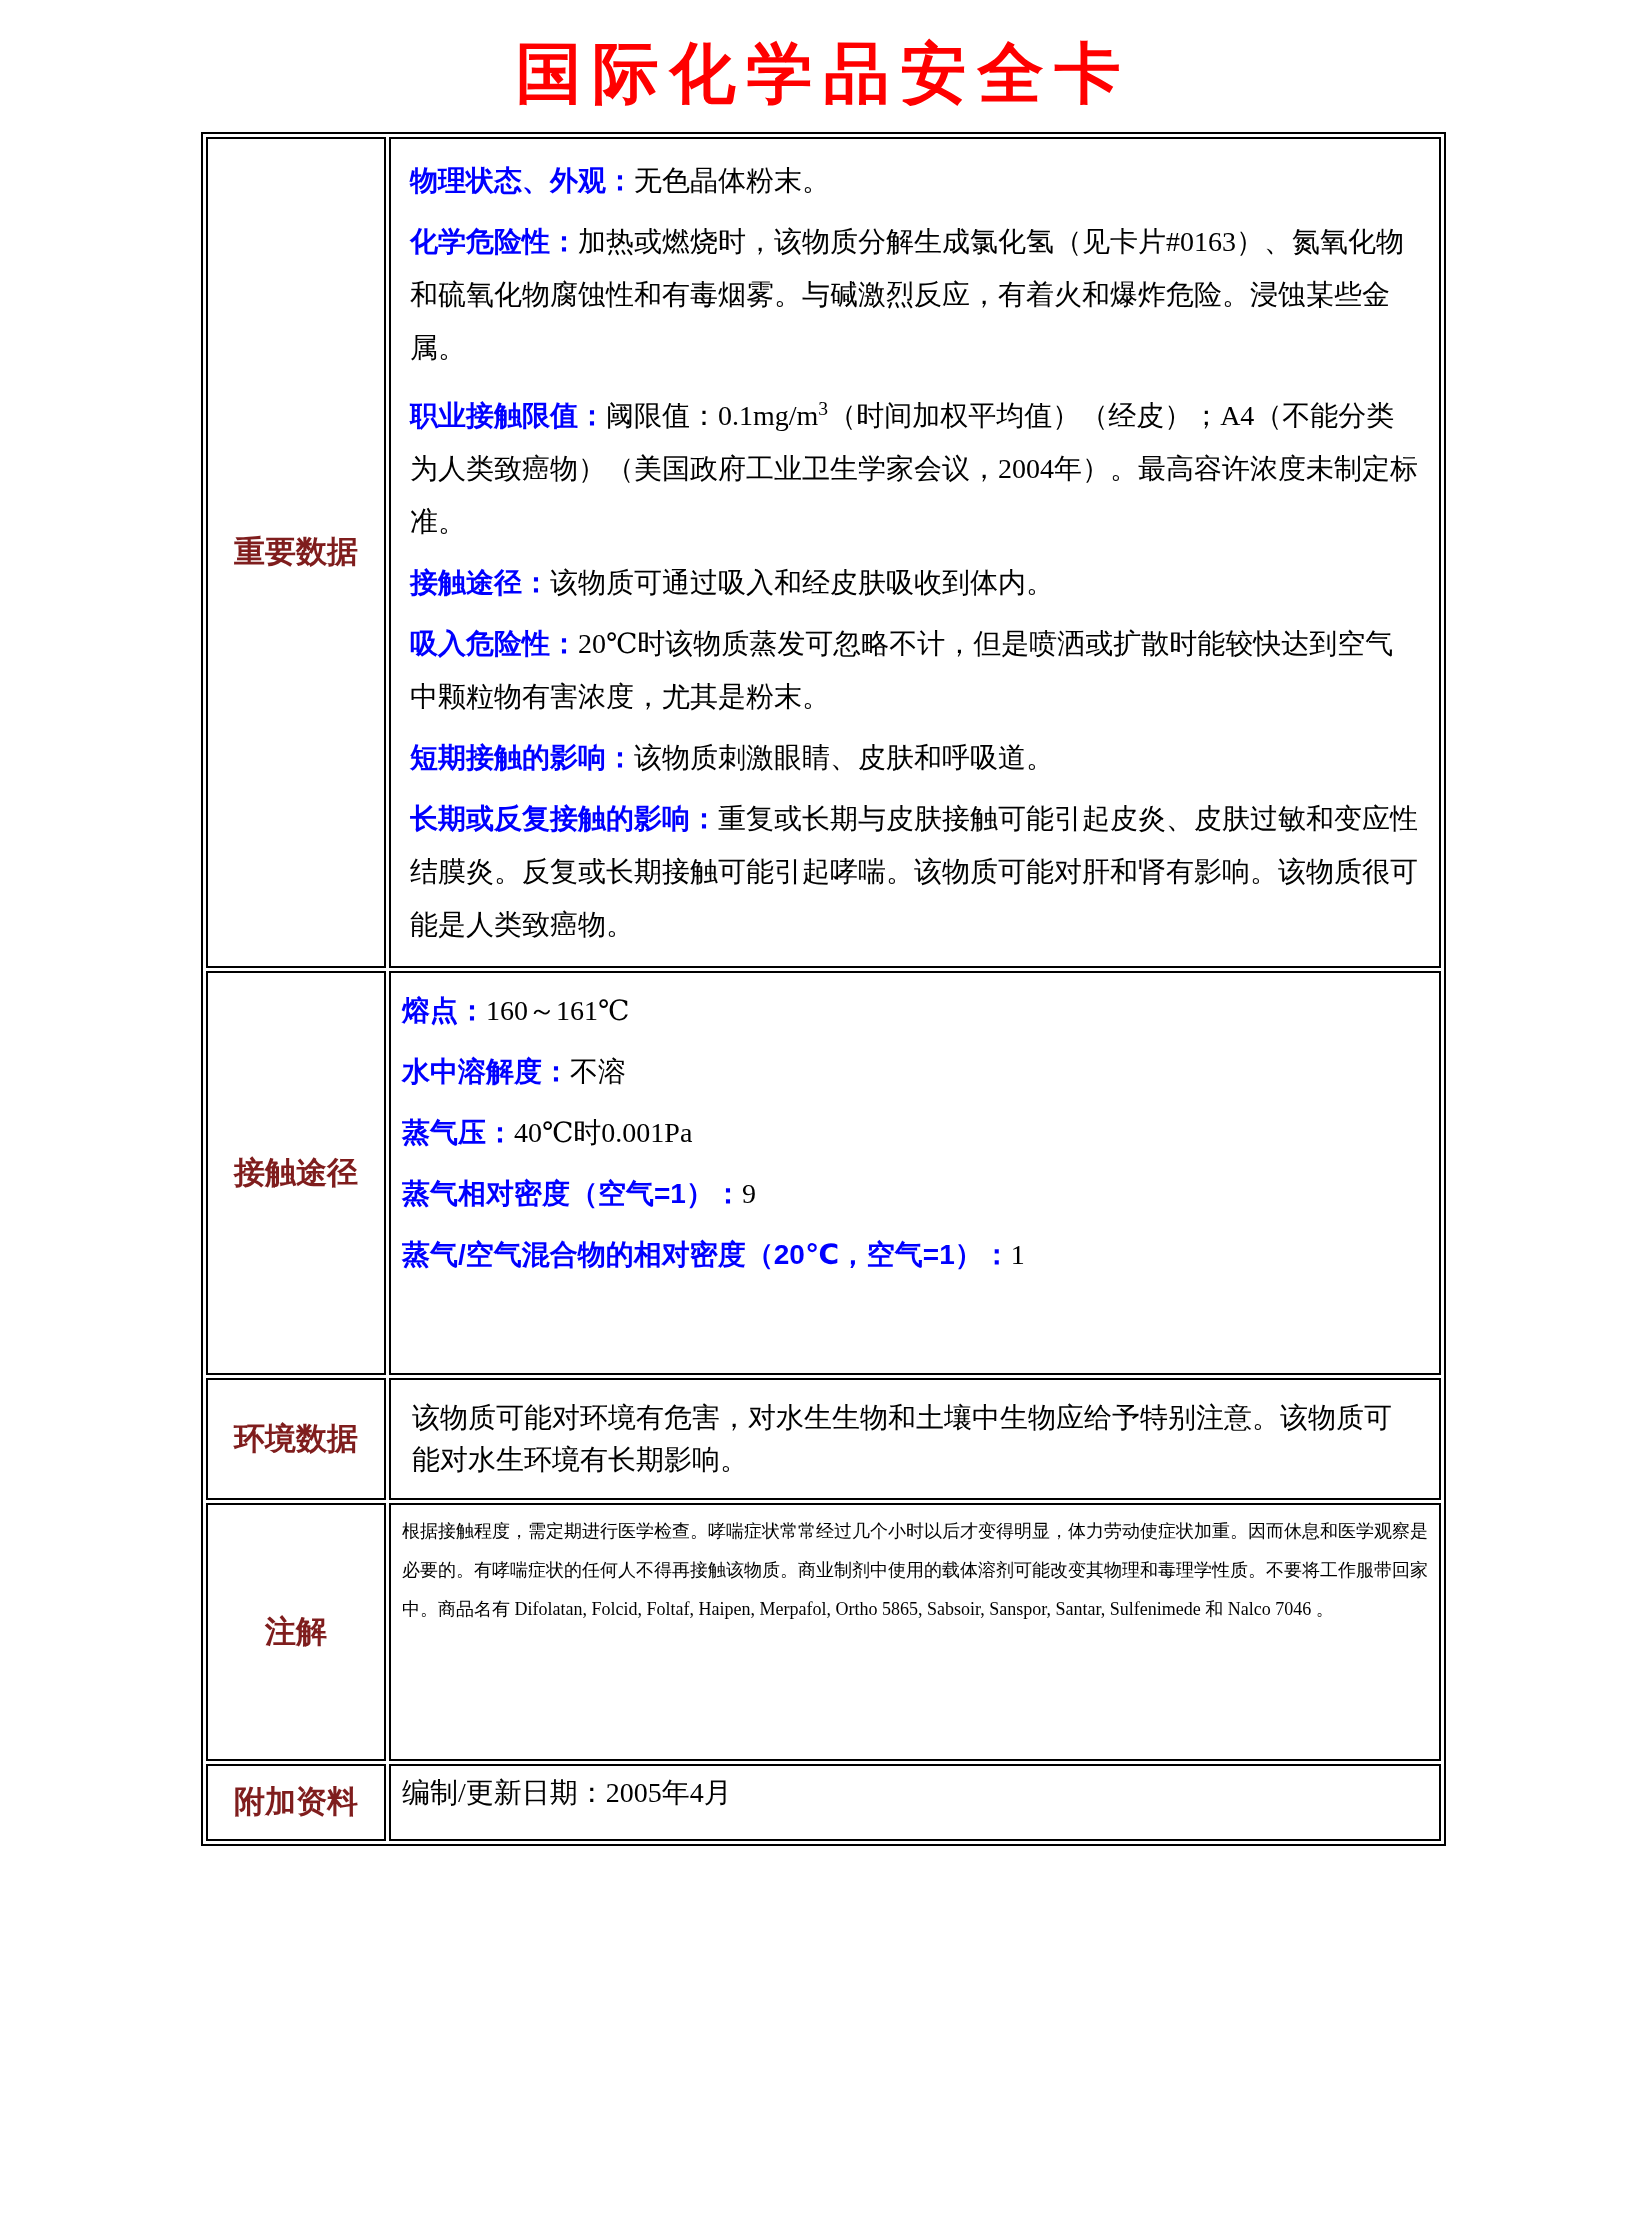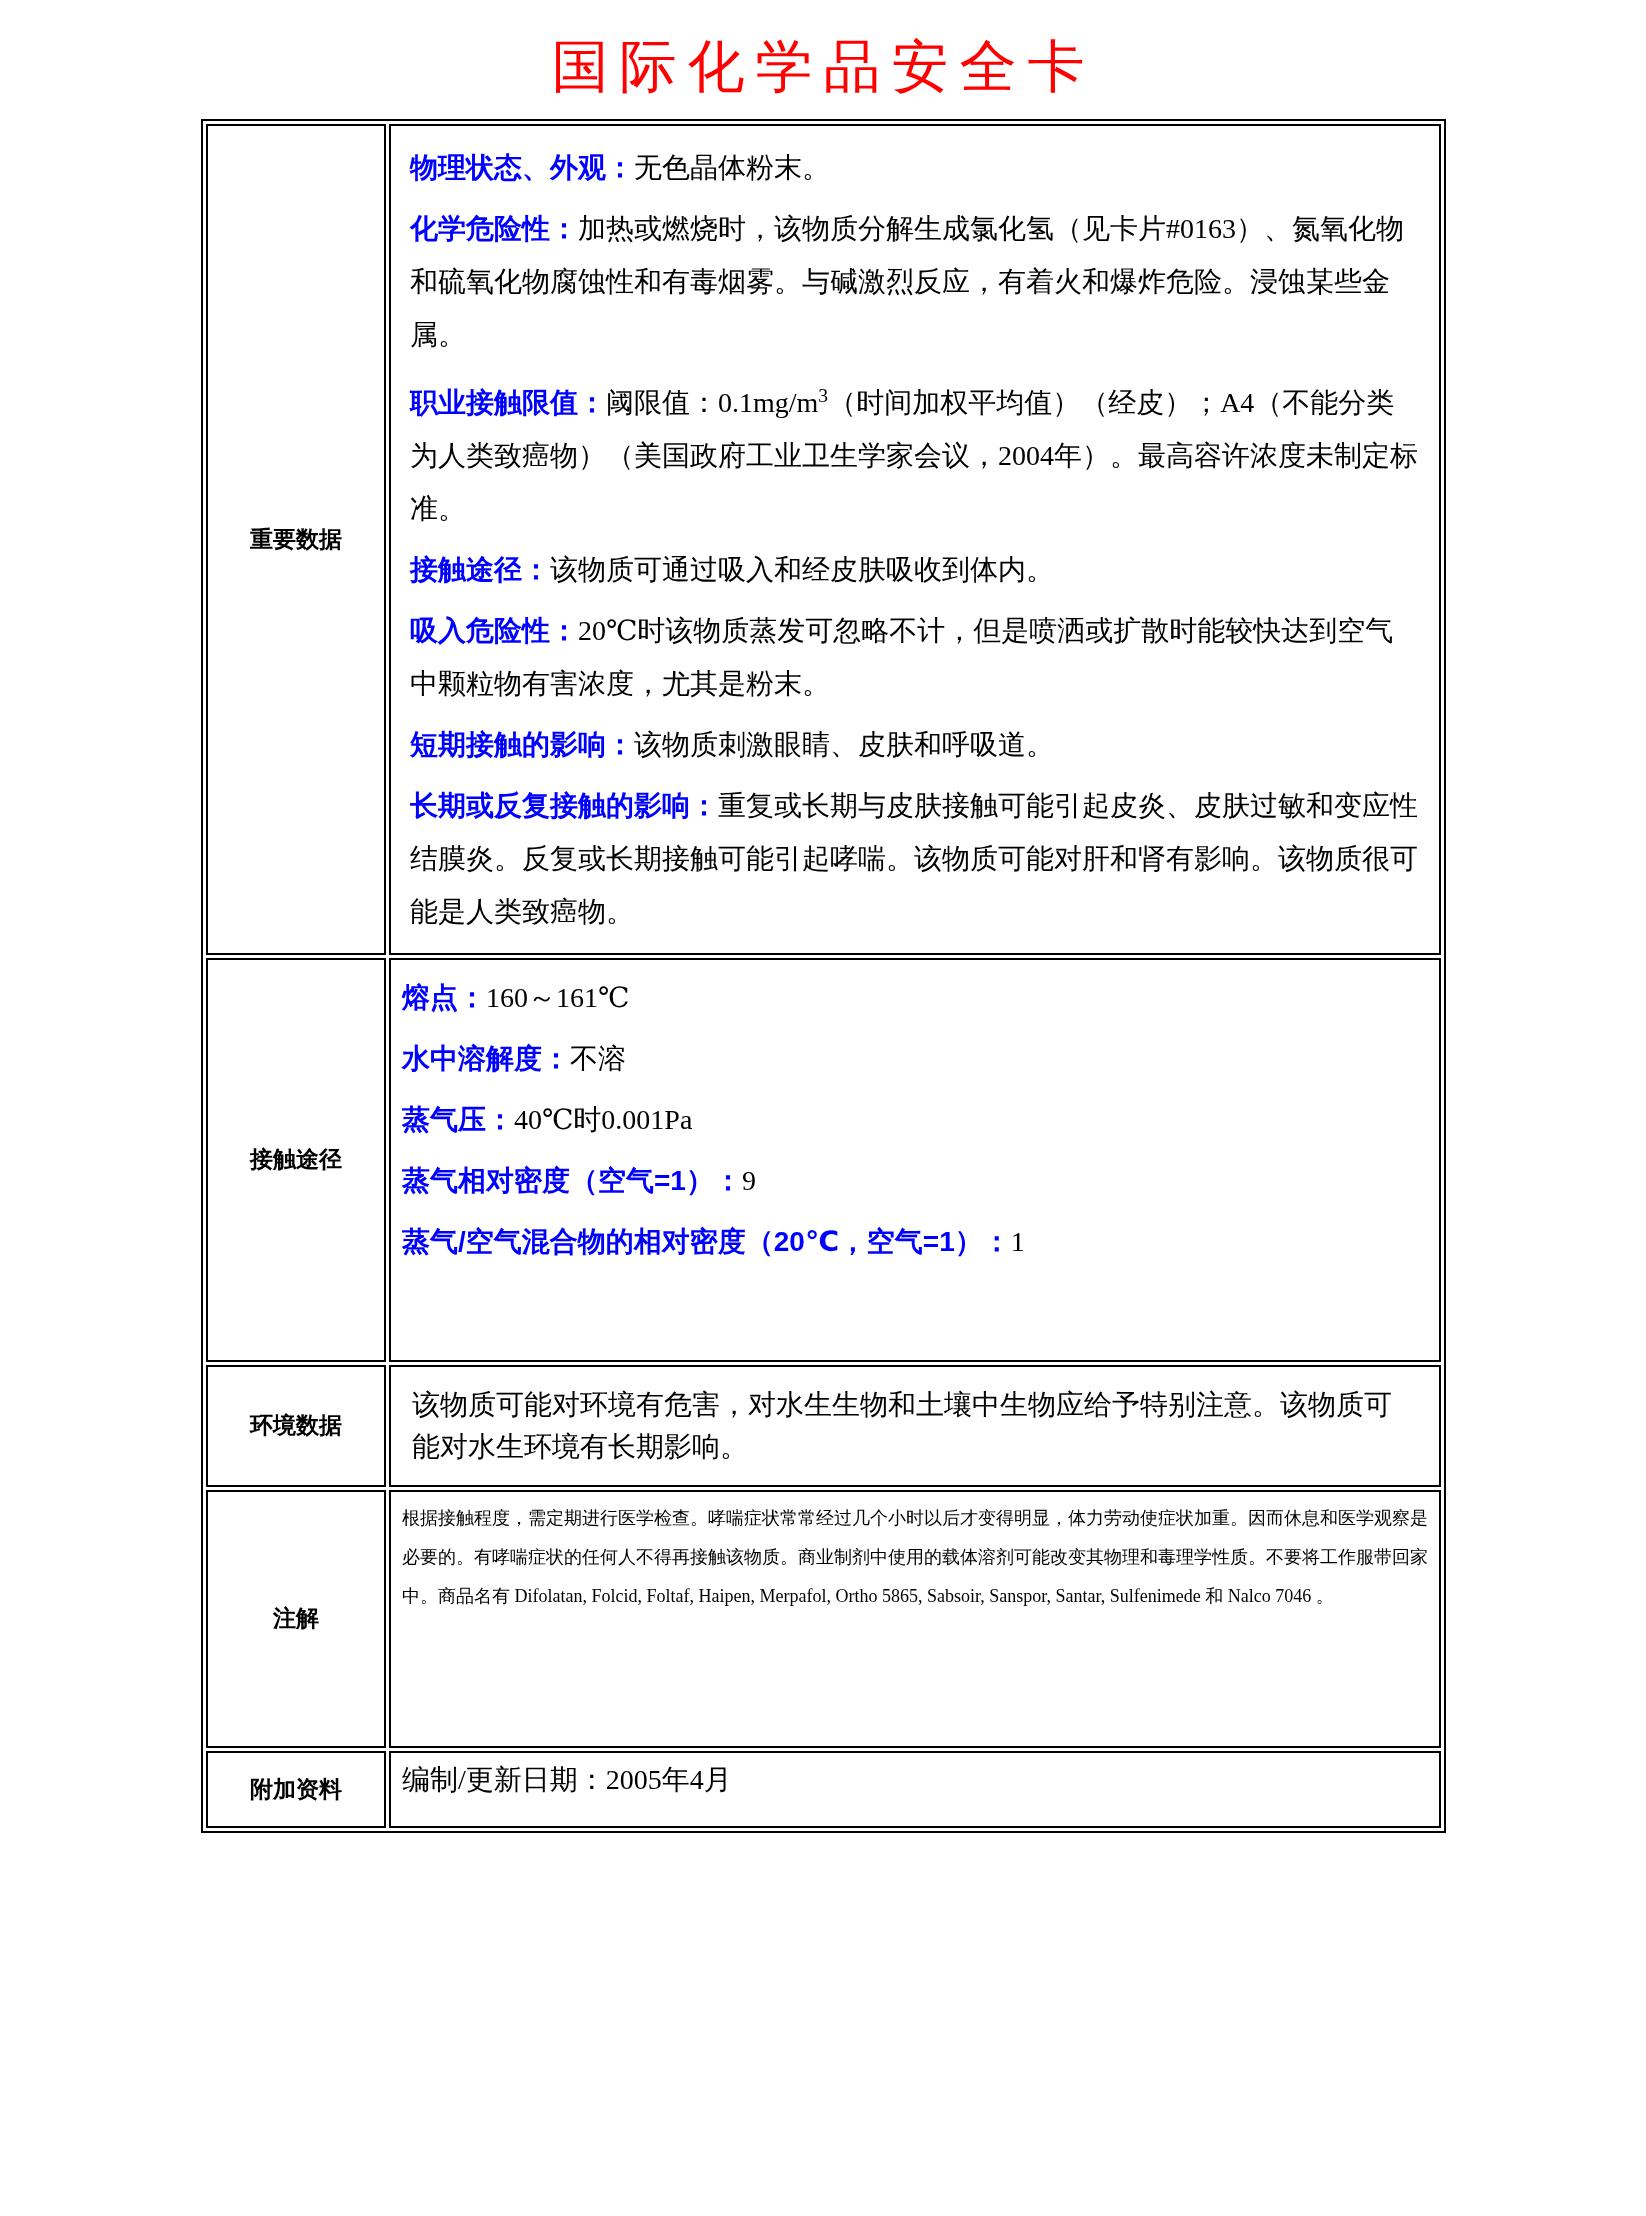--- a/index.html
+++ b/index.html
@@ -13,22 +13,22 @@
   }
   .page {
     width: 1647px;
     min-height: 2216px;
     background: #ffffff;
   }
   .page-title {
     padding-top: 29px;
     text-align: center;
     color: #ff0000;
-    font-size: 57px;
-    font-weight: normal;
+    font-size: 66px;
+    font-weight: bold;
     letter-spacing: 11px;
     font-family: "Liberation Serif", "DejaVu Serif", serif;
   }
   table.card {
     width: 1245px;
     margin: 12.5px auto 0 auto;
     border: 2.8px solid #000;
     border-collapse: separate;
     border-spacing: 3.5px;
     table-layout: fixed;
@@ -54,23 +54,23 @@
   .blue-label {
     color: #0000ff;
     font-weight: bold;
     font-family: "Liberation Sans", "DejaVu Sans", sans-serif;
   }
   .icsc-left { font-size: 31px; display: flex; align-items: center; }
   .icsc-num { font-size: 29px; margin-left: 9.7px; color: #000; font-weight: normal; }
   .chem-name { font-size: 31px; }
 
   .section-label {
-    color: #000000;
+    color: #7f1d1d;
     font-weight: bold;
-    font-size: 23px;
+    font-size: 31px;
     font-family: Liberation Sans, sans-serif;
   }
 
   .r-important td { height: 695px; }
   .r-physical  td { height: 386px; margin-left: 36px; }
   .r-environment td { height: 83px; }
   .r-notes td { height: 240px; }
   .r-additional td { height: 59px; }
 
   .important-body { font-size: 28px; line-height: 53px; }

